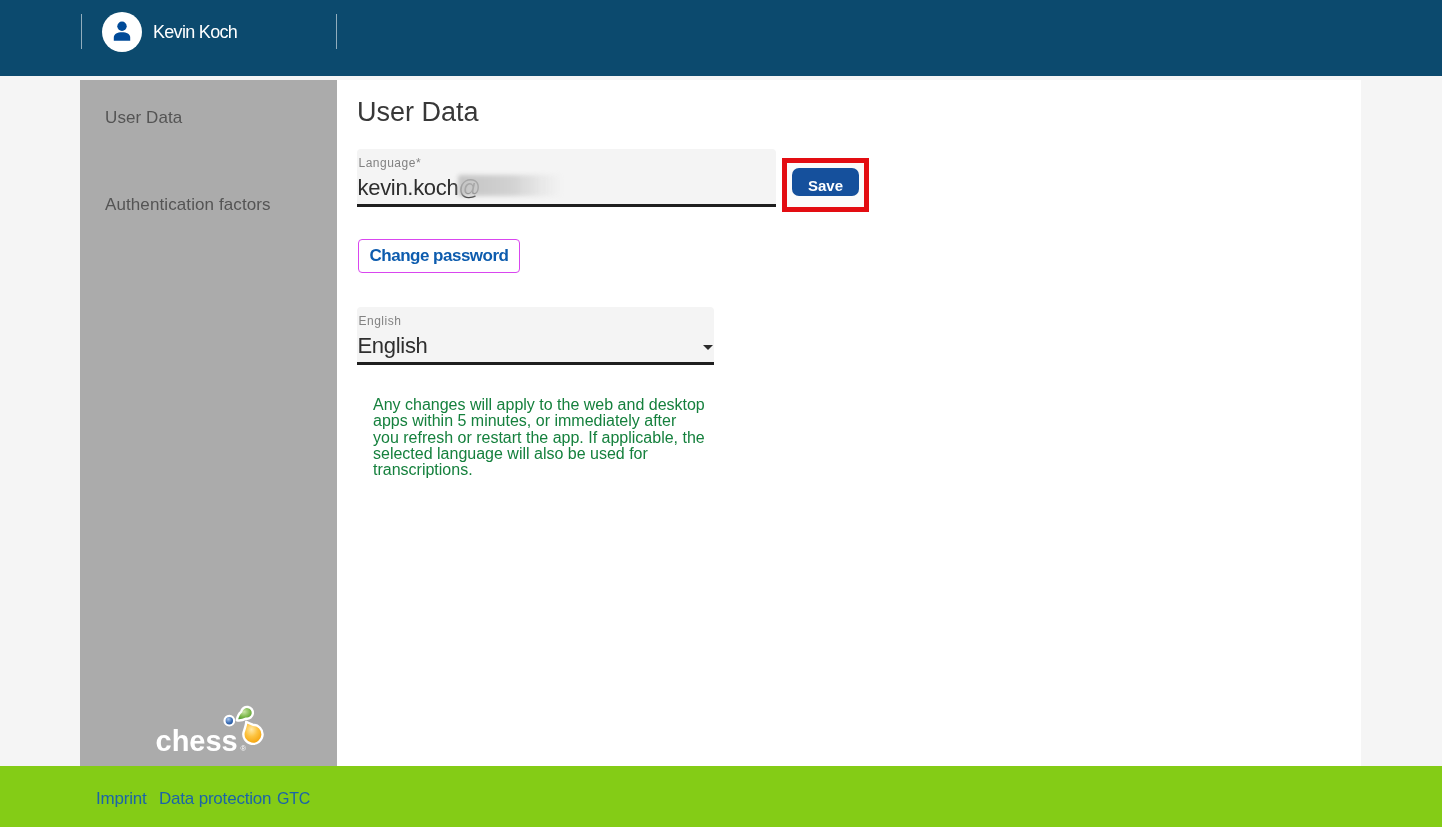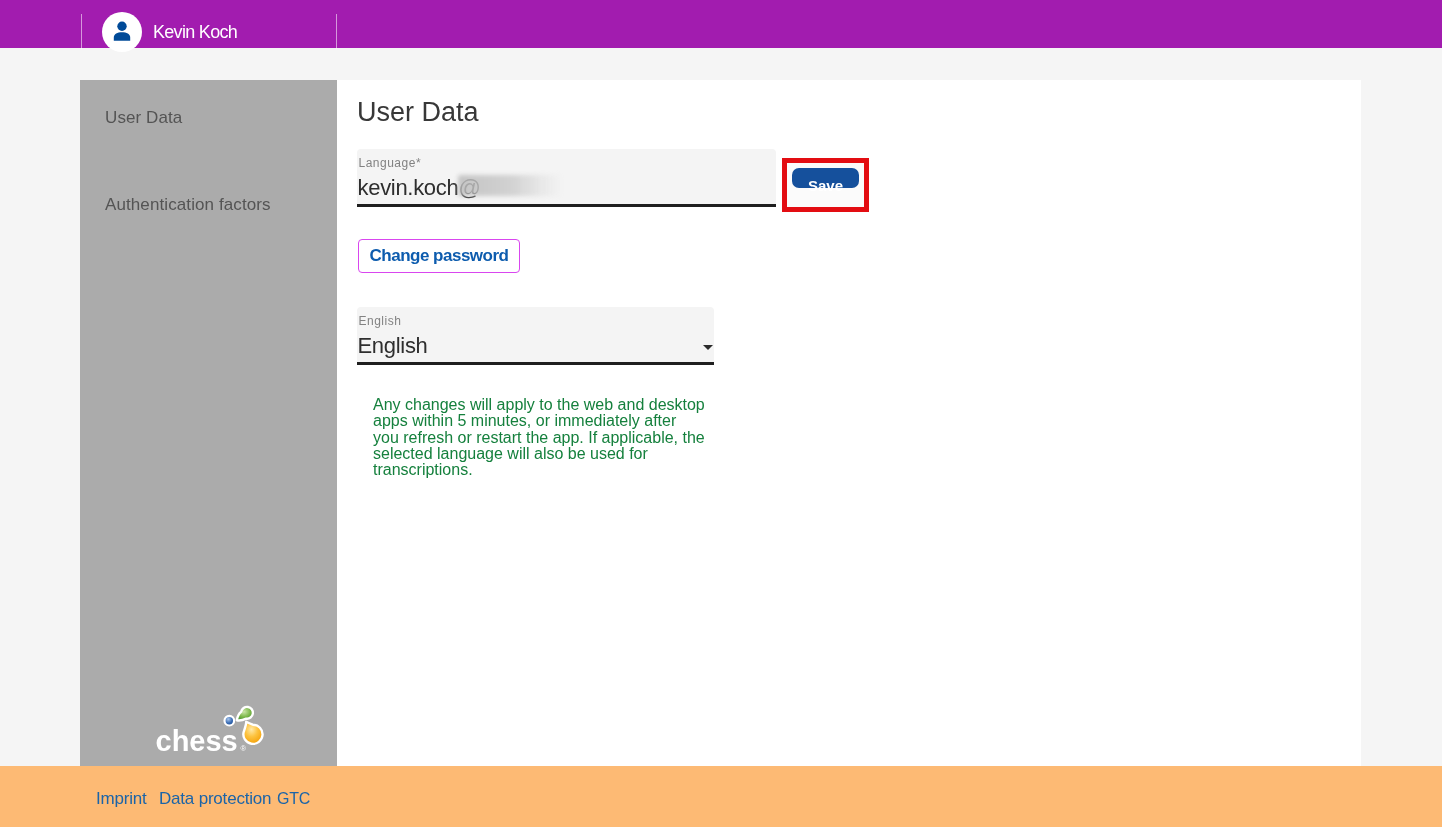--- a/index.html
+++ b/index.html
@@ -1,47 +1,47 @@
 <!DOCTYPE html>
 <html><head>
 <meta charset="utf-8">
 <style>
   * { margin:0; padding:0; box-sizing:border-box; }
   html,body { width:1442px; height:827px; }
   body { background:#f5f5f5; font-family:"Liberation Sans", sans-serif; overflow:hidden; position:relative; }
 
   
-  .header { position:absolute; left:0; top:0; width:1442px; height:48px; background:#a21caf; }
+  .header { position:absolute; left:0; top:0; width:1442px; height:76px; background:#0c4a6e; }
   .hsep { position:absolute; top:14px; width:1px; height:35px; background:rgba(255,255,255,0.55); }
   .avatar { position:absolute; left:102px; top:12px; width:40px; height:40px; border-radius:50%; background:#fff; }
   .uname { position:absolute; left:153px; top:0; height:64px; line-height:64px; color:#fff; font-size:18px; letter-spacing:-0.7px; }
 
   
   .sidebar { position:absolute; left:80px; top:80px; width:257px; height:686px; background:#ababab; }
   .mitem { position:absolute; left:25px; color:#545454; font-size:17px; letter-spacing:0.1px; }
 
   
   .content { position:absolute; left:337px; top:80px; width:1024px; height:686px; background:#ffffff; }
   .h1 { position:absolute; left:357px; top:97px; font-size:27px; color:#383838; }
 
   .field { position:absolute; background:#f4f4f4; border-radius:4px 4px 0 0; border-bottom:3px solid #1f1f1f; }
   .flabel { position:absolute; left:1.5px; top:7px; font-size:12px; letter-spacing:0.5px; color:#828282; }
   .fvalue { position:absolute; left:0.5px; top:26px; font-size:22px; letter-spacing:-0.3px; color:#2e2e2e; }
 
   .redbox { position:absolute; left:782px; top:158px; width:87px; height:54px; border:5px solid #e30d12; background:#fbfbfb; }
-  .savebtn { position:absolute; left:5px; top:5px; width:67px; height:20px; background:#15509c; border-radius:7px; color:#fff; font-size:15px; font-weight:bold; text-align:center; line-height:36px; }
+  .savebtn { position:absolute; left:5px; top:5px; width:67px; height:28px; background:#15509c; border-radius:7px; color:#fff; font-size:15px; font-weight:bold; text-align:center; line-height:36px; }
 
   .chgbtn { position:absolute; left:358px; top:239px; width:162px; height:34px; background:#fff; border:1px solid #d946ef; border-radius:4px; color:#0d5cae; font-size:17px; font-weight:bold; letter-spacing:-0.5px; text-align:center; line-height:32px; }
 
   .selarrow { position:absolute; width:0; height:0; border-left:5px solid transparent; border-right:5px solid transparent; border-top:5px solid #2b2b2b; }
 
   .note { position:absolute; left:373px; top:397px; width:332px; font-size:16px; line-height:16.3px; color:#15803d; }
 
   
-  .footer { position:absolute; left:0; top:766px; width:1442px; height:61px; background:#fdba74; }
+  .footer { position:absolute; left:0; top:766px; width:1442px; height:61px; background:#84cc16; }
   .flink { position:absolute; top:2px; height:61px; line-height:61px; color:#1b64a8; font-size:17px; letter-spacing:-0.2px; }
 </style>
 </head>
 <body>
   <div class="header">
     <div class="hsep" style="left:81px;"></div>
     <div class="hsep" style="left:336px;"></div>
     <div class="avatar">
       <svg width="40" height="40" viewBox="0 0 40 40">
         <circle cx="20" cy="14.3" r="4.7" fill="#004a98"></circle>

